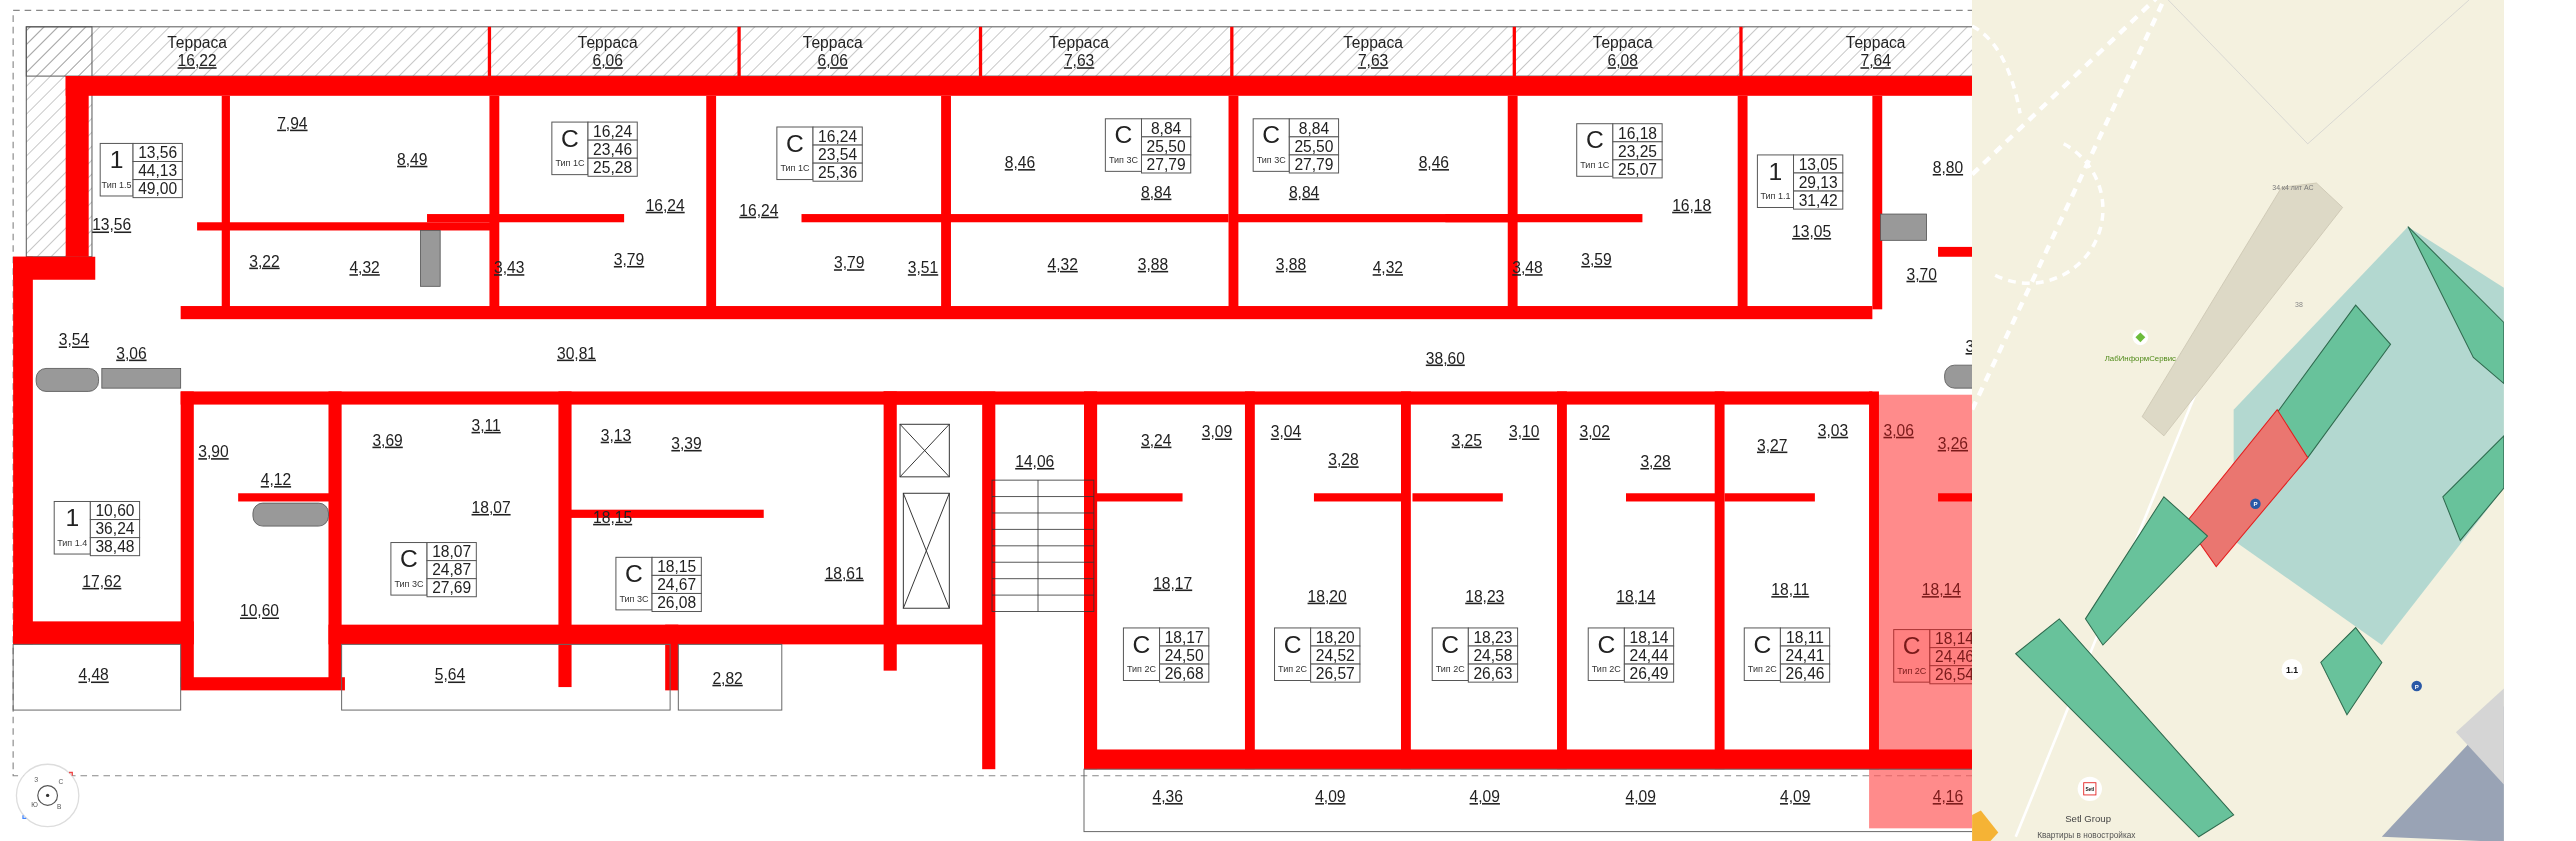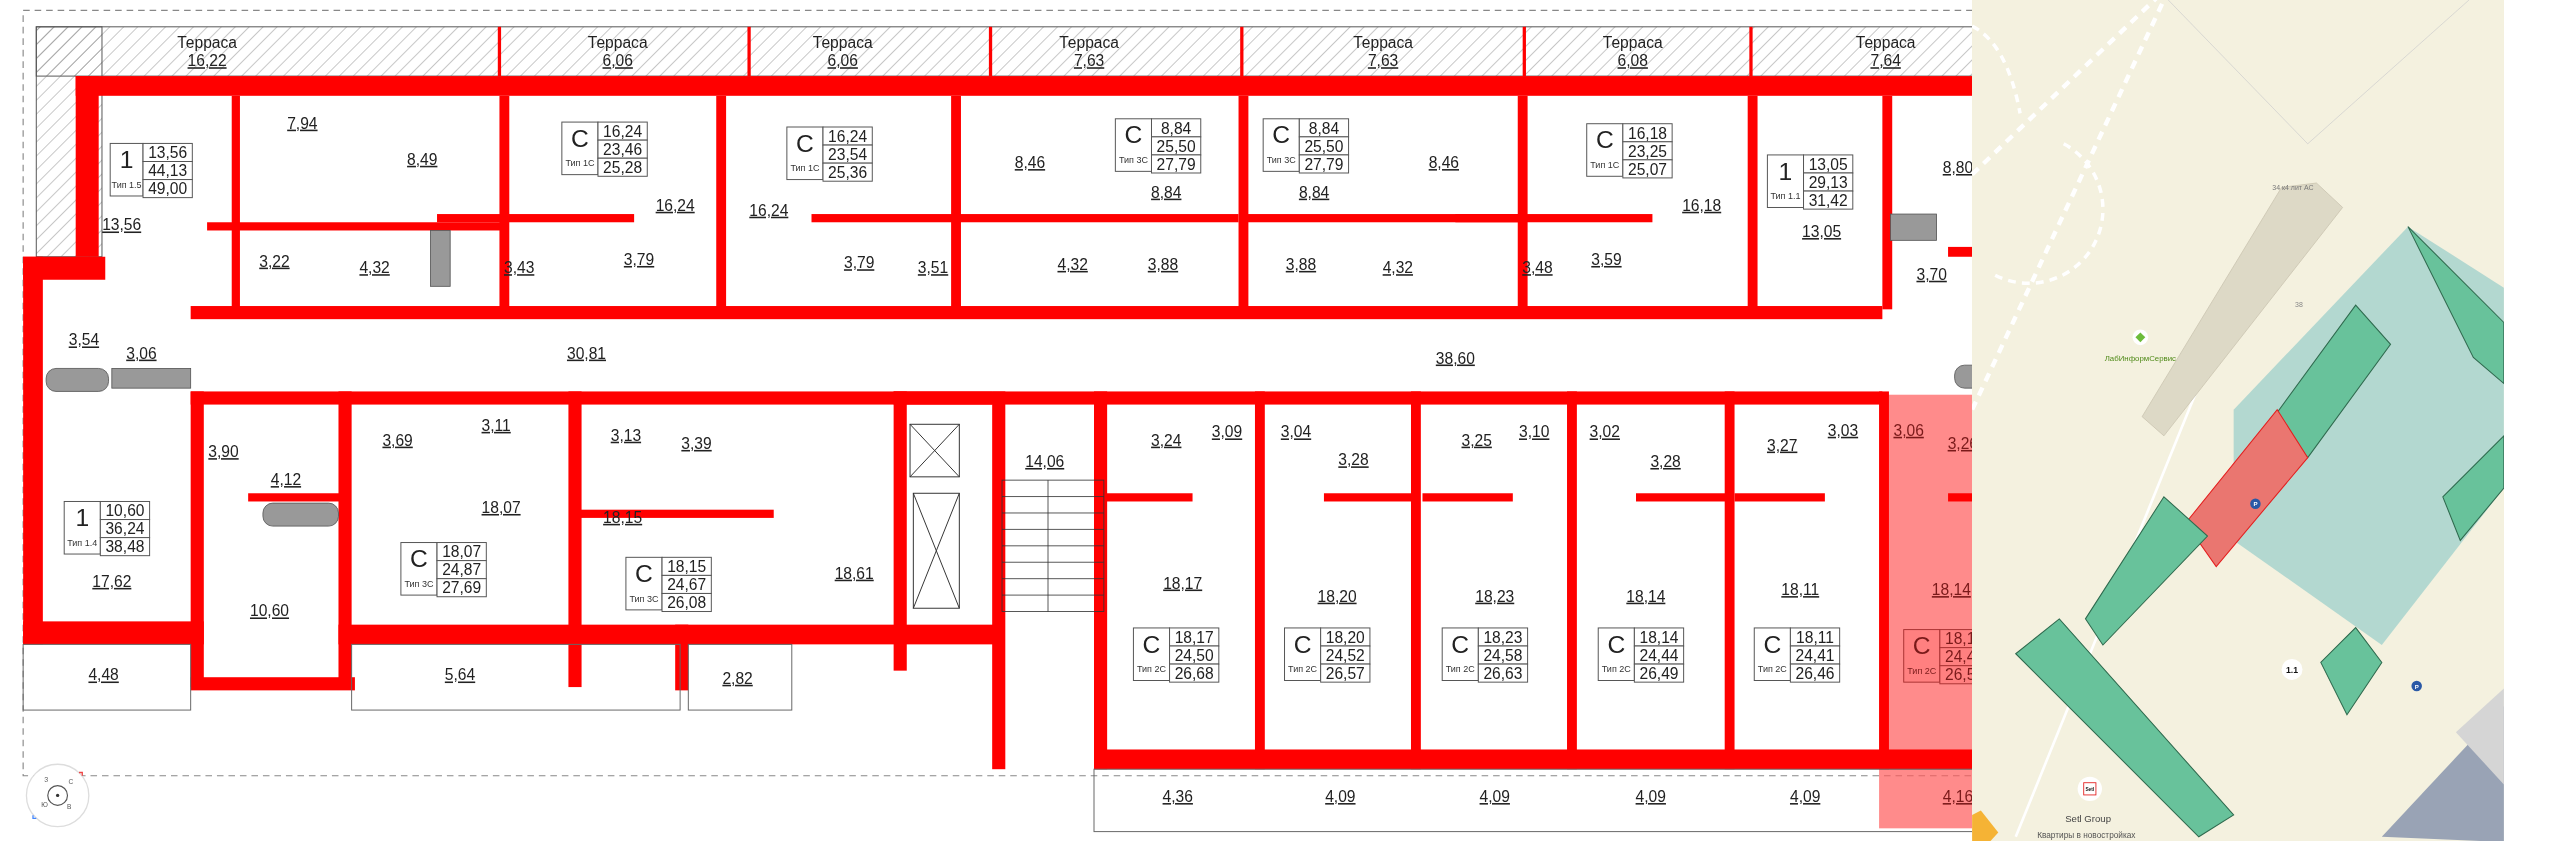--- a/index.html
+++ b/index.html
@@ -1,17 +1,17 @@
 <!DOCTYPE html>
 <html style="font-size:14px"><head>
 <meta charset="utf-8">
 <style>
   html,body{margin:0;padding:0;background:#fff;}
   body{width:2576px;height:842px;overflow:hidden;position:relative;font-family:"Liberation Sans",sans-serif;}
-  #plan{position:absolute;left:10px;top:0;width:2044px;height:842px;}
+  #plan{position:absolute;left:0;top:0;width:2044px;height:842px;}
   #map{position:absolute;left:1972px;top:0;width:532px;height:842px;background:#f4f1df;overflow:hidden;}
   svg text{font-family:"Liberation Sans",sans-serif;}
   .lbl{font-size:9.5px;fill:#222;text-anchor:middle;text-decoration:underline;}
   .ter{font-size:9.5px;fill:#222;text-anchor:middle;}
   .w{fill:#ff0000;}
   .hatch{fill:url(#hatch);}
   .box rect{fill:#fff;stroke:#555;stroke-width:0.6;}
   .box .big{font-size:15px;fill:#222;text-anchor:middle;}
   .box .num{font-size:9.5px;fill:#222;text-anchor:middle;}
   .box .tip{font-size:5.5px;fill:#333;text-anchor:middle;}

